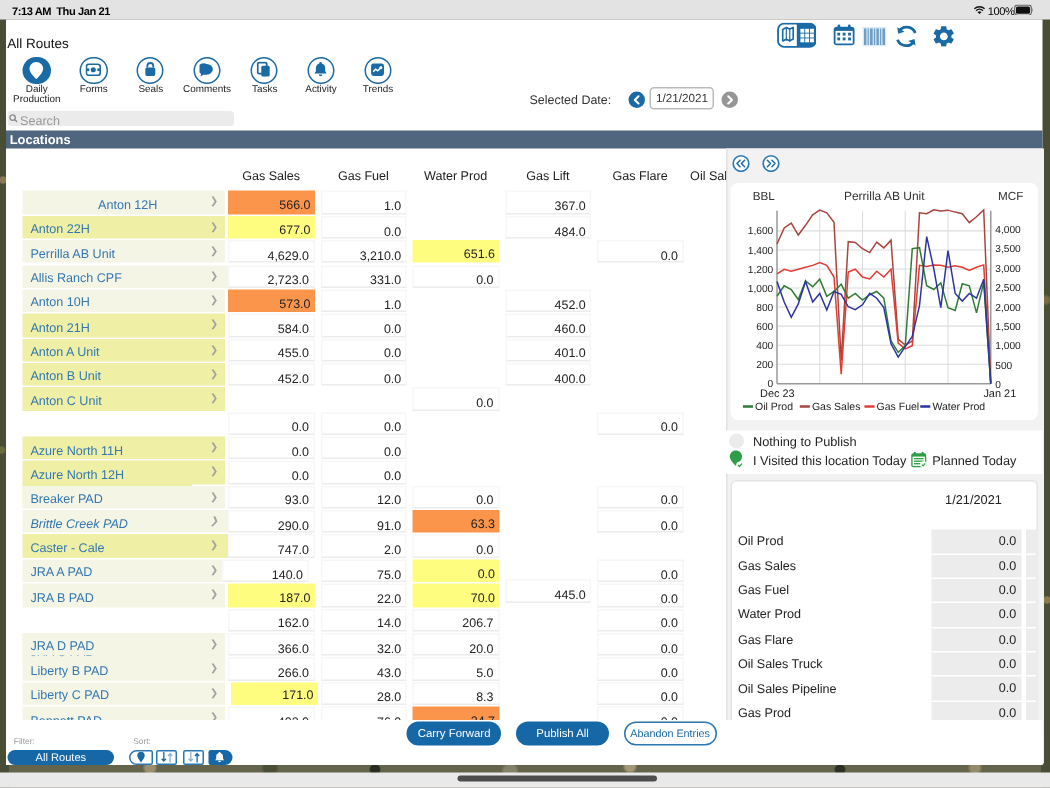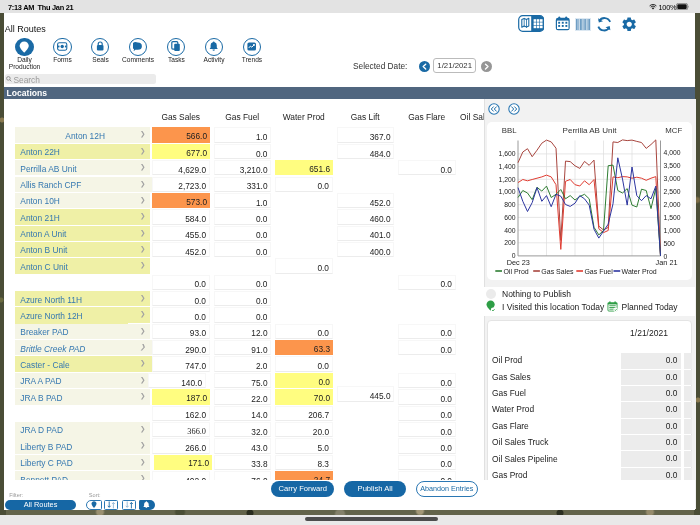--- a/index.html
+++ b/index.html
@@ -251,32 +251,32 @@
 <div class="vcell vyellow" style="left:152.0px;top:389.2px;">187.0</div>
 <div class="vcell vwhite" style="left:213.5px;top:389.2px;">22.0</div>
 <div class="vcell vyellow" style="left:275.0px;top:389.2px;">70.0</div>
 <div class="vcell vwhite" style="left:398.0px;top:389.2px;">0.0</div>
 <div class="abs nrow" style="left:15px;top:405.5px;width:135px;height:15.4px;background:#f5f5e6;padding:3.5px 0 0 5.3px;margin-top:20px;">JRA C PAD<span class="chev" style="left:125px;top:3px;">❯</span></div>
 <div class="vcell vwhite" style="left:152.0px;top:405.5px;">162.0</div>
 <div class="vcell vwhite" style="left:213.5px;top:405.5px;">14.0</div>
 <div class="vcell vwhite" style="left:275.0px;top:405.5px;">206.7</div>
 <div class="vcell vwhite" style="left:398.0px;top:405.5px;">0.0</div>
 <div class="abs nrow" style="left:15px;top:421.9px;width:135px;height:15.4px;background:#f5f5e6;padding:3.5px 0 0 5.3px;">JRA D PAD<span class="chev" style="left:125px;top:3px;">❯</span></div>
-<div class="vcell vwhite" style="left:152.0px;top:421.9px;font-family:Liberation Serif, serif;">366.0</div>
+<div class="vcell vwhite" style="left:152.0px;top:421.9px;">366.0</div>
 <div class="vcell vwhite" style="left:213.5px;top:421.9px;">32.0</div>
 <div class="vcell vwhite" style="left:275.0px;top:421.9px;">20.0</div>
 <div class="vcell vwhite" style="left:398.0px;top:421.9px;">0.0</div>
 <div class="abs nrow" style="left:15px;top:438.2px;width:135px;height:15.4px;background:#f5f5e6;padding:3.5px 0 0 5.3px;">Liberty B PAD<span class="chev" style="left:125px;top:3px;">❯</span></div>
 <div class="vcell vwhite" style="left:152.0px;top:438.2px;">266.0</div>
 <div class="vcell vwhite" style="left:213.5px;top:438.2px;">43.0</div>
 <div class="vcell vwhite" style="left:275.0px;top:438.2px;">5.0</div>
 <div class="vcell vwhite" style="left:398.0px;top:438.2px;">0.0</div>
 <div class="abs nrow" style="left:15px;top:454.6px;width:135px;height:15.4px;background:#f5f5e6;padding:3.5px 0 0 5.3px;">Liberty C PAD<span class="chev" style="left:125px;top:3px;">❯</span></div>
 <div class="vcell vyellow" style="left:154px;top:454.6px;">171.0</div>
-<div class="vcell vwhite" style="left:213.5px;top:454.6px;">33.8</div>
+<div class="vcell vwhite" style="left:213.5px;top:454.6px;">28.0</div>
 <div class="vcell vwhite" style="left:275.0px;top:454.6px;">8.3</div>
 <div class="vcell vwhite" style="left:398.0px;top:454.6px;">0.0</div>
 <div class="abs nrow" style="left:15px;top:471.0px;width:135px;height:15.4px;background:#f5f5e6;padding:3.5px 0 0 5.3px;">Bennett PAD<span class="chev" style="left:125px;top:3px;">❯</span></div>
 <div class="vcell vwhite" style="left:152.0px;top:471.0px;">402.0</div>
 <div class="vcell vwhite" style="left:213.5px;top:471.0px;">76.0</div>
 <div class="vcell vorange" style="left:275.0px;top:471.0px;">24.7</div>
 <div class="vcell vwhite" style="left:398.0px;top:471.0px;">0.0</div>
 
 <div class="abs" style="left:484px;top:98.5px;width:210.5px;height:410.5px;background:#f2f2f2;border-left:1px solid #e0e0e0;"></div>
 <svg class="abs" style="left:488px;top:102.5px;" width="12" height="12" viewBox="0 0 12 12">

